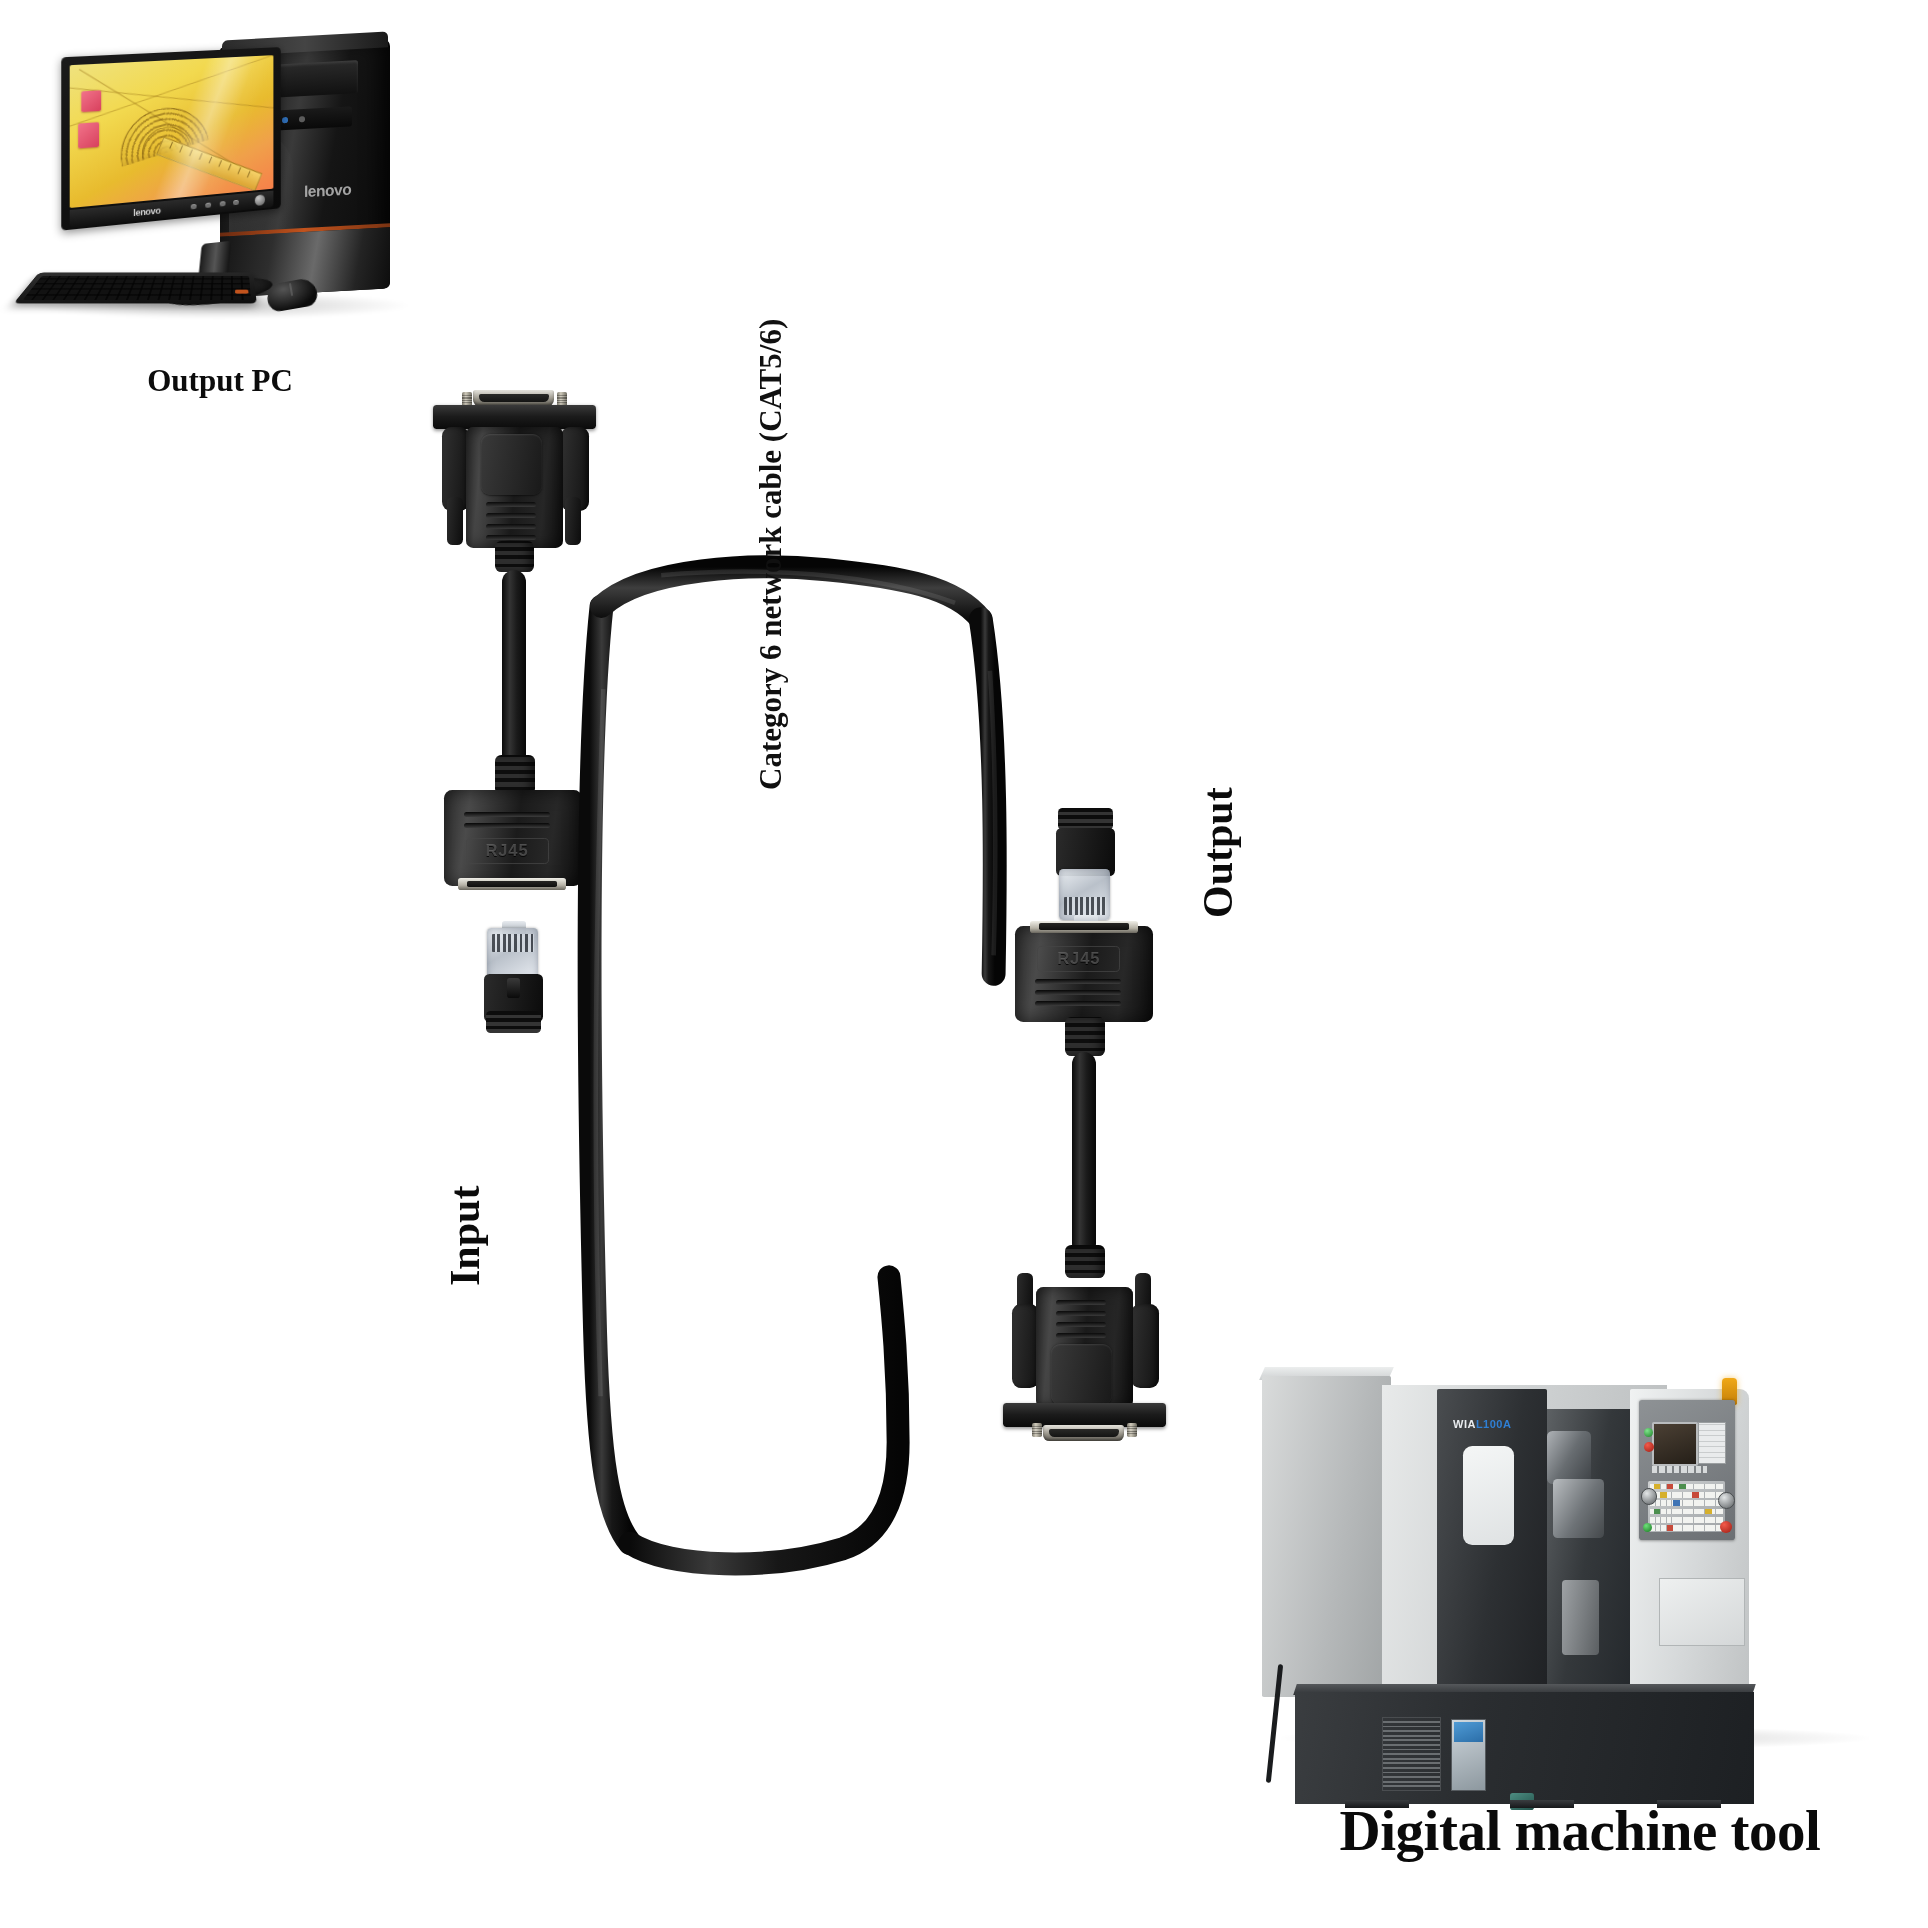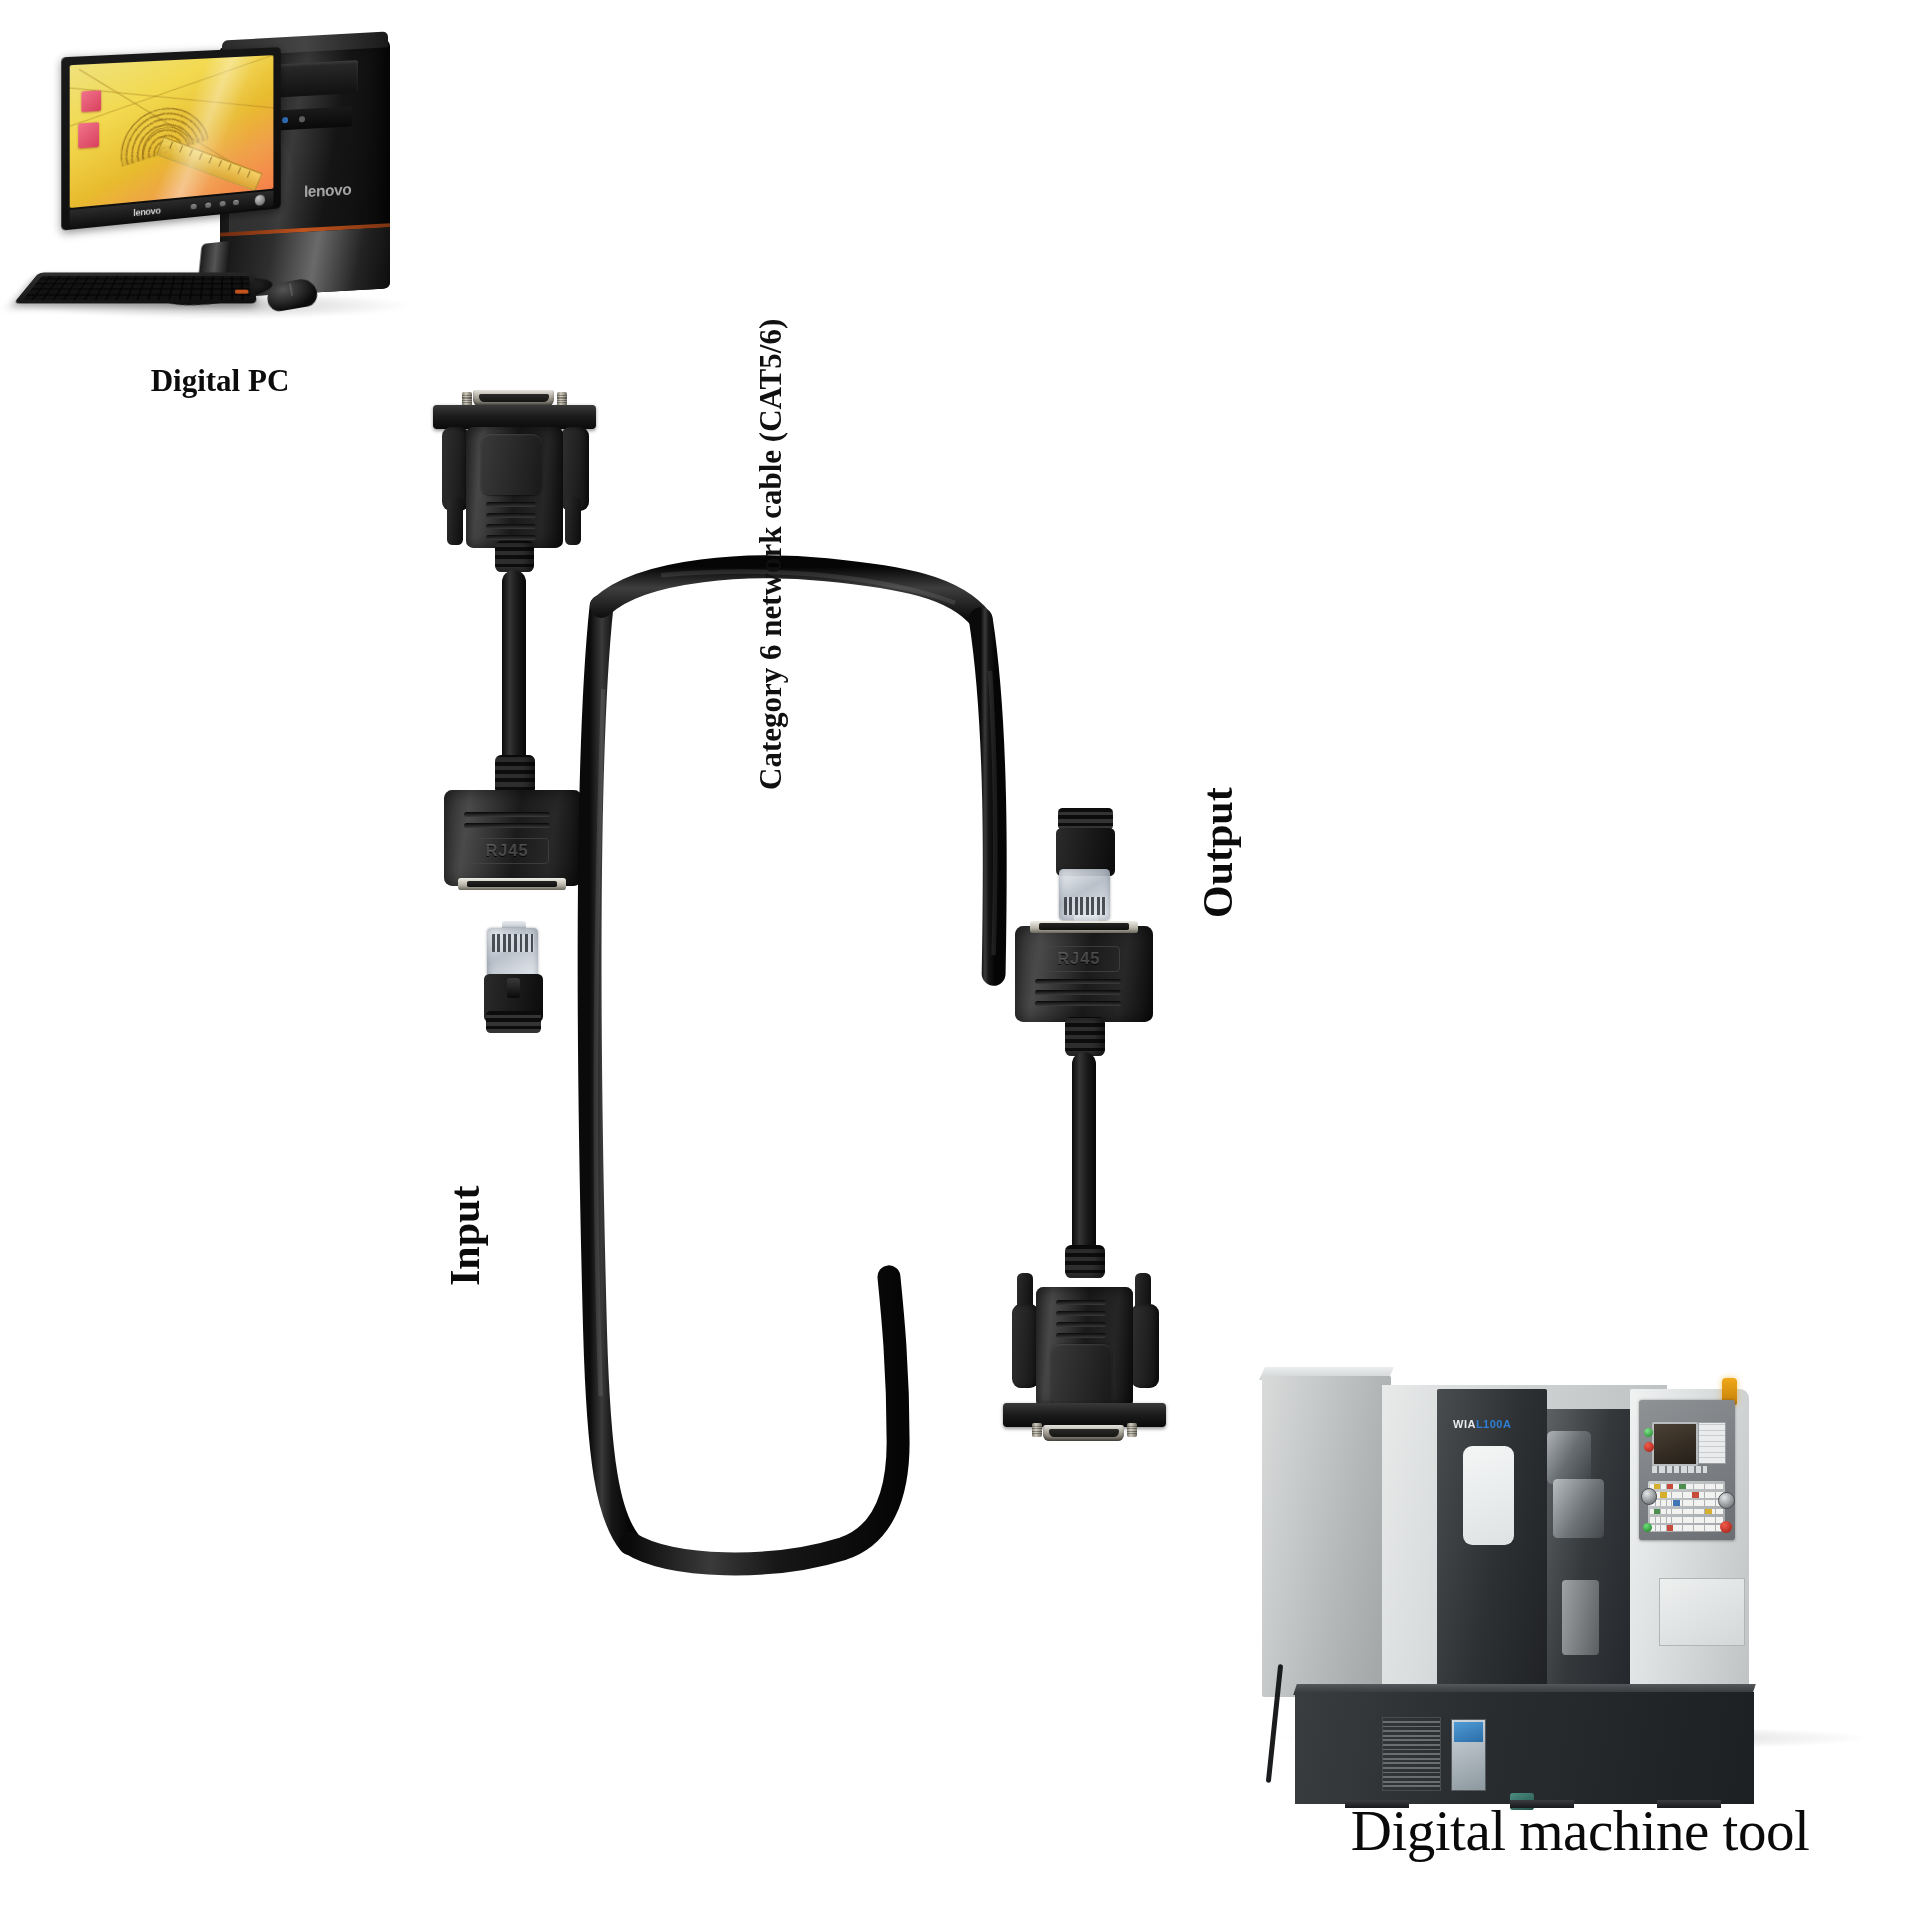--- a/index.html
+++ b/index.html
@@ -781,21 +781,21 @@
     position:absolute; top:439px; height:8.3px;
     background: linear-gradient(180deg,#3a3d40,#17191b);
   }
   #cnc-caption {
     position: absolute;
     left: 1231px;
     top: 1798px;
     width: 698px;
     text-align: center;
     font-family: "Liberation Serif", "DejaVu Serif", serif;
-    font-weight: normal;
+    font-weight: bold;
     font-size: 57px;
     letter-spacing: -0.5px;
     color: #0a0a0a;
   }
 </style>
 </head>
 <body>
 
 <div id="stage">
 
@@ -854,21 +854,21 @@
     </div>
 
     <div class="keyboard">
       <div class="kb-keys"></div>
       <div class="kb-accent"></div>
     </div>
     <div class="mouse">
       <div class="mouse-split"></div>
     </div>
   </div>
-  <div id="pc-caption">Digital PC</div>
+  <div id="pc-caption">Output PC</div>
 
   <div class="assembly" style="left:427px; top:390px; width:211px; height:1001px;">
 
     <div class="db9" style="left:0px; top:0px;">
       <div class="db9-shield" style="top:0px;">
         <div class="db9-shield-inner"></div>
       </div>
       <div class="db9-screw" style="left:35px; top:1.8px;"></div>
       <div class="db9-screw" style="left:130px; top:1.8px;"></div>
       <div class="db9-flange" style="top:14.7px;"></div>

